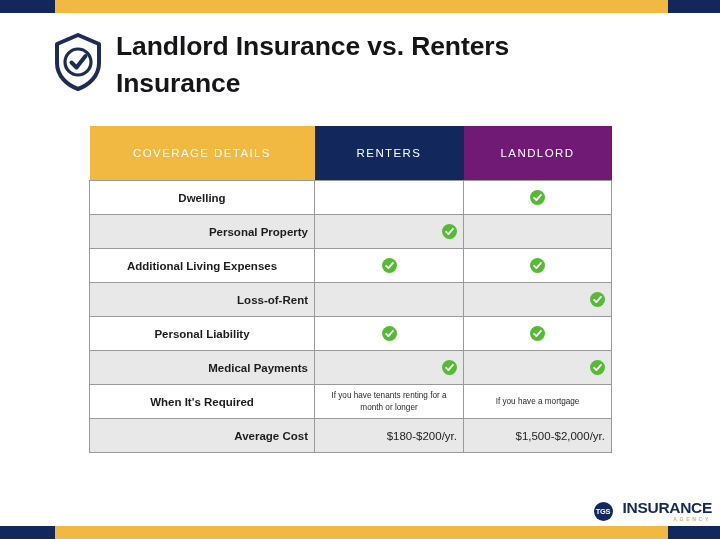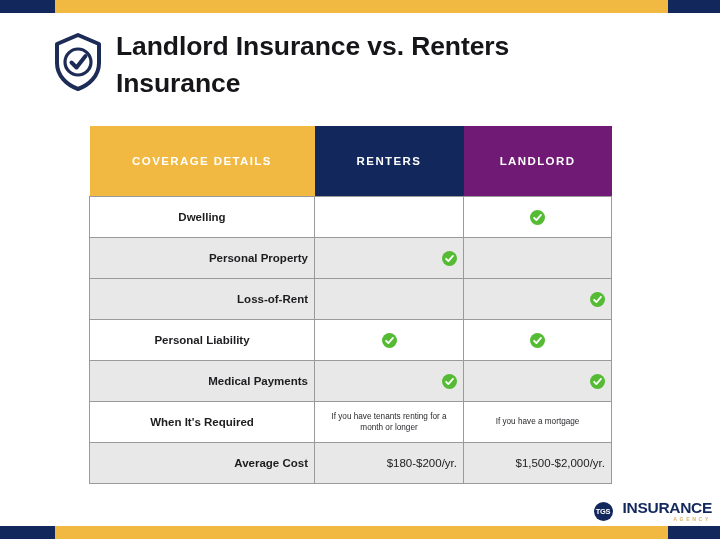--- a/index.html
+++ b/index.html
@@ -65,35 +65,35 @@
     border-collapse: collapse;
     table-layout: fixed;
   }
   .compare-table col.c-detail  { width: 225px; }
   .compare-table col.c-renters { width: 149px; }
   .compare-table col.c-landlord{ width: 148px; }
 
   .compare-table th {
     height: 38px;
     font-size: 11.5px;
-    font-weight: bold;
+    font-weight: normal;
     letter-spacing: 1.4px;
     text-transform: uppercase;
     color: #ffffff;
     text-align: center;
     vertical-align: middle;
     border: none;
-    padding: 16px;
+    padding: 8px;
   }
   .th-detail   { background: #f2b942; }
   .th-renters  { background: #12275c; border-right: 1px solid #ffffff; }
   .th-landlord { background: #701a75; }
 
   .compare-table td {
-    height: 41px;
+    height: 34px;
     border: 1px solid #9a9a9a;
     padding: 3px 6px;
     text-align: center;
     vertical-align: middle;
     font-size: 11.5px;
     color: #222225;
     box-sizing: border-box;
   }
   .compare-table tbody tr.row-alt td { background: #e8e8e8; text-align: right; }
   .compare-table tbody tr.row-base td { background: #ffffff; }
@@ -210,20 +210,31 @@
             </svg></span></td>
       </tr>
       <tr class="row-alt">
         <td class="cell-detail">Personal Property</td>
         <td><span class="check-icon"><svg viewBox="0 0 16 16" width="15" height="15" aria-hidden="true">
               <circle cx="8" cy="8" r="8" fill="#56bb34"></circle>
               <path d="M4.4 8.3 L6.8 10.7 L11.7 5.3" fill="none" stroke="#ffffff" stroke-width="1.9" stroke-linecap="round" stroke-linejoin="round"></path>
             </svg></span></td>
         <td class="cell-empty">&nbsp;</td>
       </tr>
+      <tr class="row-base">
+        <td class="cell-detail">Additional Living Expenses</td>
+        <td><span class="check-icon"><svg viewBox="0 0 16 16" width="15" height="15" aria-hidden="true">
+              <circle cx="8" cy="8" r="8" fill="#56bb34"></circle>
+              <path d="M4.4 8.3 L6.8 10.7 L11.7 5.3" fill="none" stroke="#ffffff" stroke-width="1.9" stroke-linecap="round" stroke-linejoin="round"></path>
+            </svg></span></td>
+        <td><span class="check-icon"><svg viewBox="0 0 16 16" width="15" height="15" aria-hidden="true">
+              <circle cx="8" cy="8" r="8" fill="#56bb34"></circle>
+              <path d="M4.4 8.3 L6.8 10.7 L11.7 5.3" fill="none" stroke="#ffffff" stroke-width="1.9" stroke-linecap="round" stroke-linejoin="round"></path>
+            </svg></span></td>
+      </tr>
       <tr class="row-alt">
         <td class="cell-detail">Loss-of-Rent</td>
         <td class="cell-empty">&nbsp;</td>
         <td><span class="check-icon"><svg viewBox="0 0 16 16" width="15" height="15" aria-hidden="true">
               <circle cx="8" cy="8" r="8" fill="#56bb34"></circle>
               <path d="M4.4 8.3 L6.8 10.7 L11.7 5.3" fill="none" stroke="#ffffff" stroke-width="1.9" stroke-linecap="round" stroke-linejoin="round"></path>
             </svg></span></td>
       </tr>
       <tr class="row-base">
         <td class="cell-detail">Personal Liability</td>

